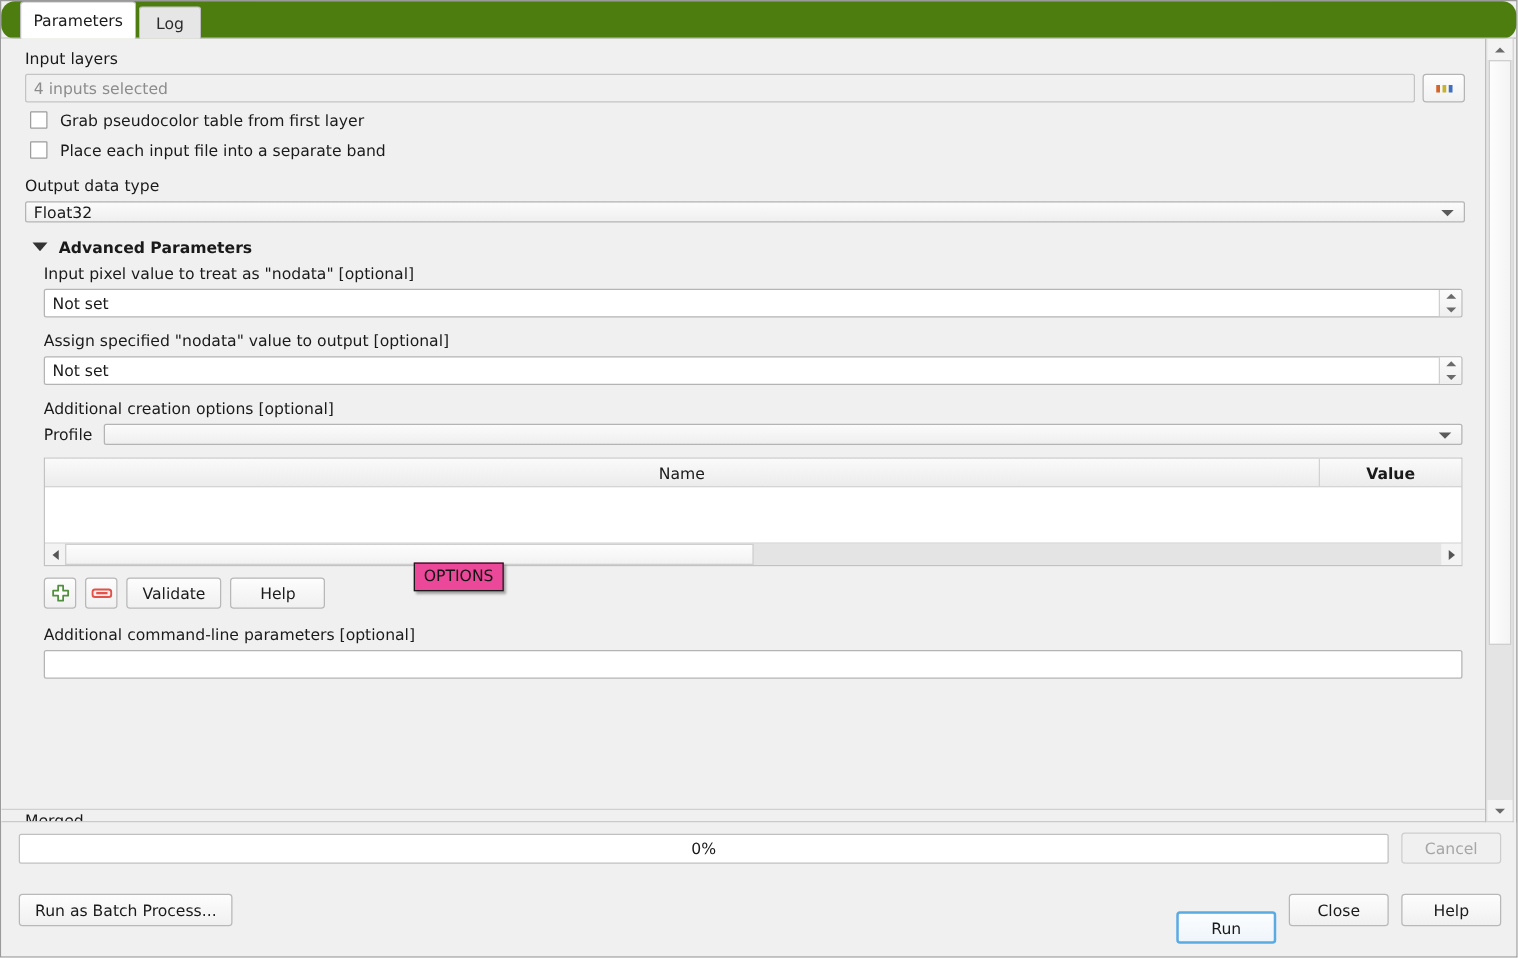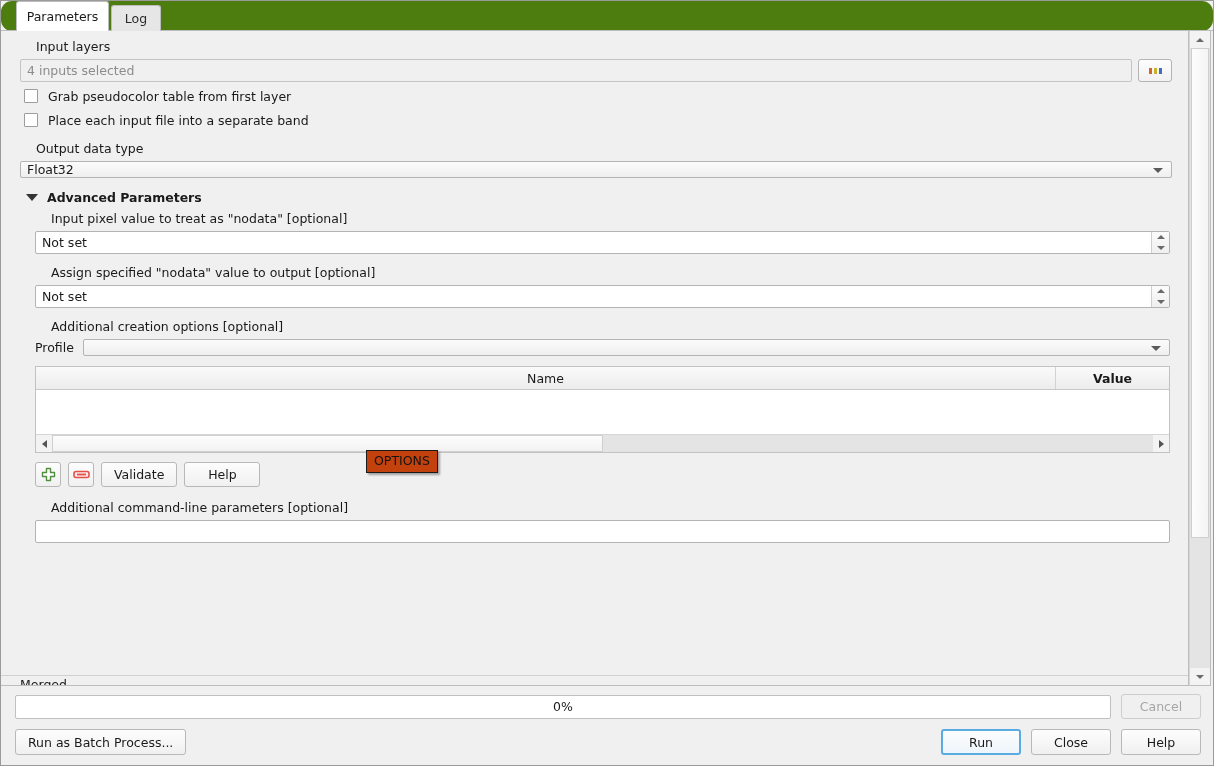--- a/index.html
+++ b/index.html
@@ -123,21 +123,21 @@
     padding: 8px 16px 0 19px;
     position: relative;
     height: 100%;
     box-sizing: border-box;
   }
 
   .lbl {
     font-size: 12.5px;
     color: #1a1a1a;
     line-height: 16px;
-    margin: 0 0 4px 16px;
+    margin: 0 0 4px 0;
     display: block;
   }
 
   
   .tbox {
     height: 23px;
     background: #ffffff;
     border: 1px solid #b4b4b4;
     box-sizing: border-box;
     display: flex;
@@ -255,22 +255,22 @@
   .profile-row {
     display: flex; align-items: center;
     margin-top: 4px;
     position: relative;
   }
   .profile-lbl { width: 48px; flex: none; font-size: 12.5px; }
 
   
   .tooltip {
     position: absolute;
-    left: 365px; top: 419px;
-    background: #c2410c;
+    left: 330px; top: 419px;
+    background: #ec4899;
     border: 1px solid #1a1a1a;
     padding: 2px 7px 3px 7px;
     font-size: 12.5px;
     color: #141414;
     box-shadow: 2px 2px 2px rgba(0,0,0,.33);
     z-index: 40;
     line-height: 16px;
   }
 
   
@@ -332,21 +332,21 @@
     min-width: 76px;
     border: 1px solid #b8b8b8;
     border-radius: 3px;
     background: linear-gradient(to bottom,#fdfdfd,#f0f0f0);
     display: flex; align-items: center; justify-content: center;
     font-size: 12.5px;
     color: #1a1a1a;
     box-sizing: border-box;
     padding: 0 12px;
   }
-  .btn.focus { border: 2px solid #5babe3; background: linear-gradient(to bottom,#fcfdfe,#eef5fb); }
+  .btn.focus { border: 2px solid #5babe3; background: linear-gradient(to bottom,#fcfdfe,#eef5fb); margin-top: 28px; }
   .btn.disabled { color: #a6a6a6; background: #f0f0f0; border-color: #cdcdcd; }
 
   
   .vscroll {
     position: absolute;
     right: 0; top: 0; bottom: 0;
     width: 22px;
     background: #f3f3f3;
     border-left: 1px solid #d6d6d6;
     border-right: 1px solid #bdbdbd;

